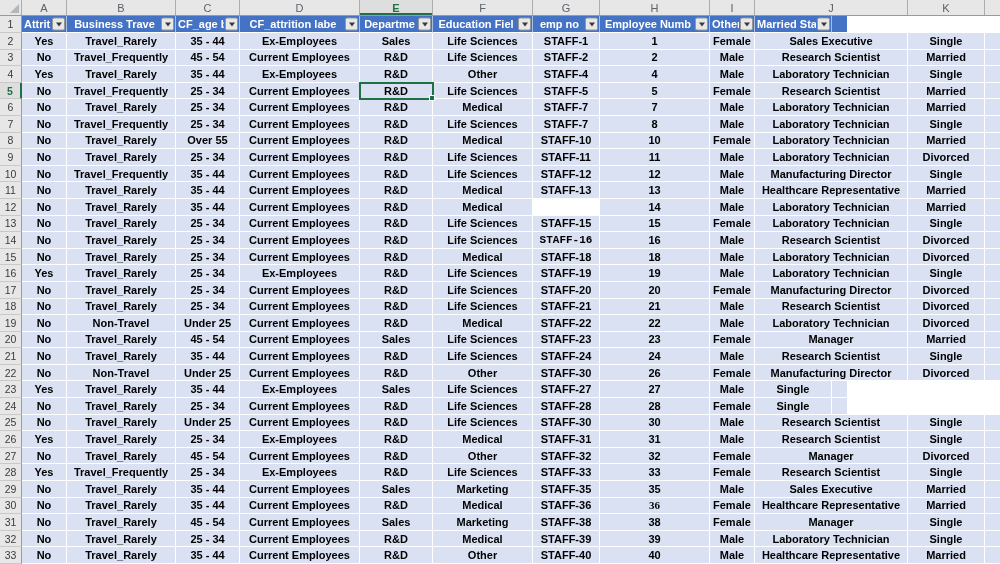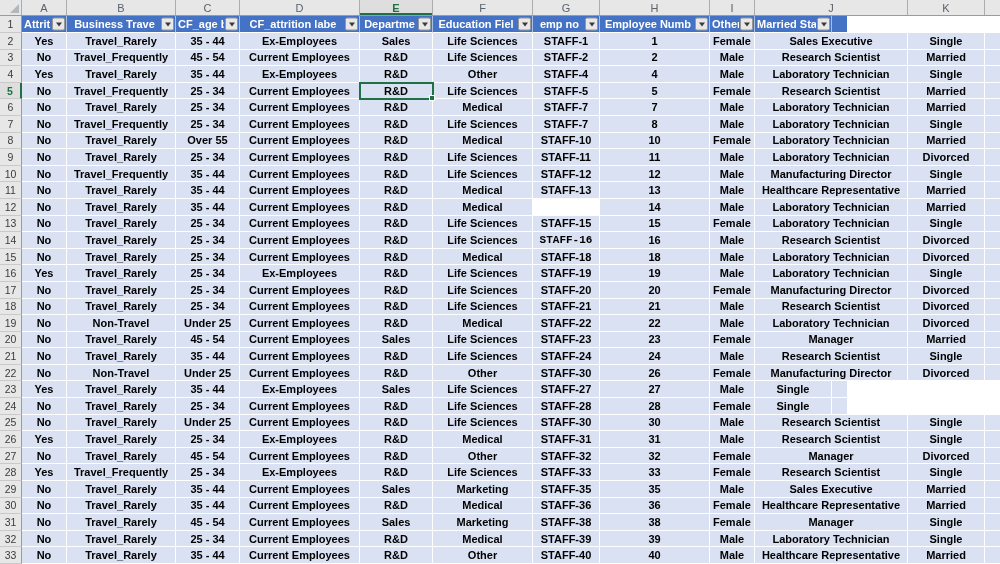--- a/index.html
+++ b/index.html
@@ -582,21 +582,21 @@
         </div>
         <div class="row data-row">
           <div class="rnum">30</div>
           <div class="dcell" style="width: 45px;">No</div>
           <div class="dcell" style="width: 109px;">Travel_Rarely</div>
           <div class="dcell" style="width: 64px;">35 - 44</div>
           <div class="dcell" style="width: 120px;">Current Employees</div>
           <div class="dcell" style="width: 73px;">R&amp;D</div>
           <div class="dcell" style="width: 100px;">Medical</div>
           <div class="dcell" style="width: 67px;">STAFF-36</div>
-          <div class="dcell" style="width: 110px;">36</div>
+          <div class="dcell" style="width: 110px; font-family: Liberation Serif, serif;">36</div>
           <div class="dcell" style="width: 45px;">Female</div>
           <div class="dcell" style="width: 153px;">Healthcare Representative</div>
           <div class="dcell" style="width: 77px;">Married</div>
           <div class="dcell" style="width: 15px; border-right: none;"></div>
         </div>
         <div class="row data-row">
           <div class="rnum">31</div>
           <div class="dcell" style="width: 45px;">No</div>
           <div class="dcell" style="width: 109px;">Travel_Rarely</div>
           <div class="dcell" style="width: 64px;">45 - 54</div>

